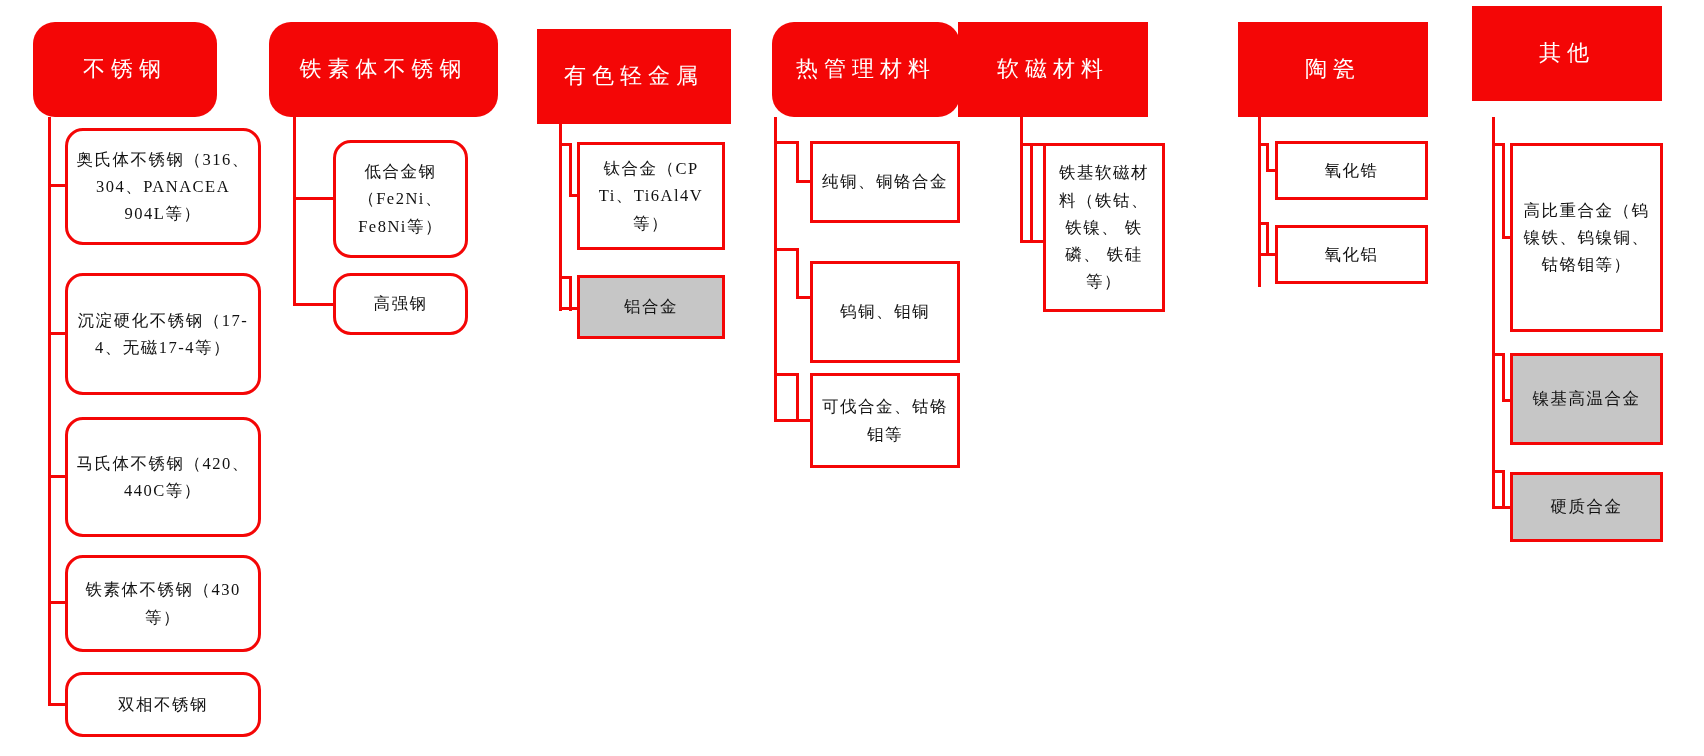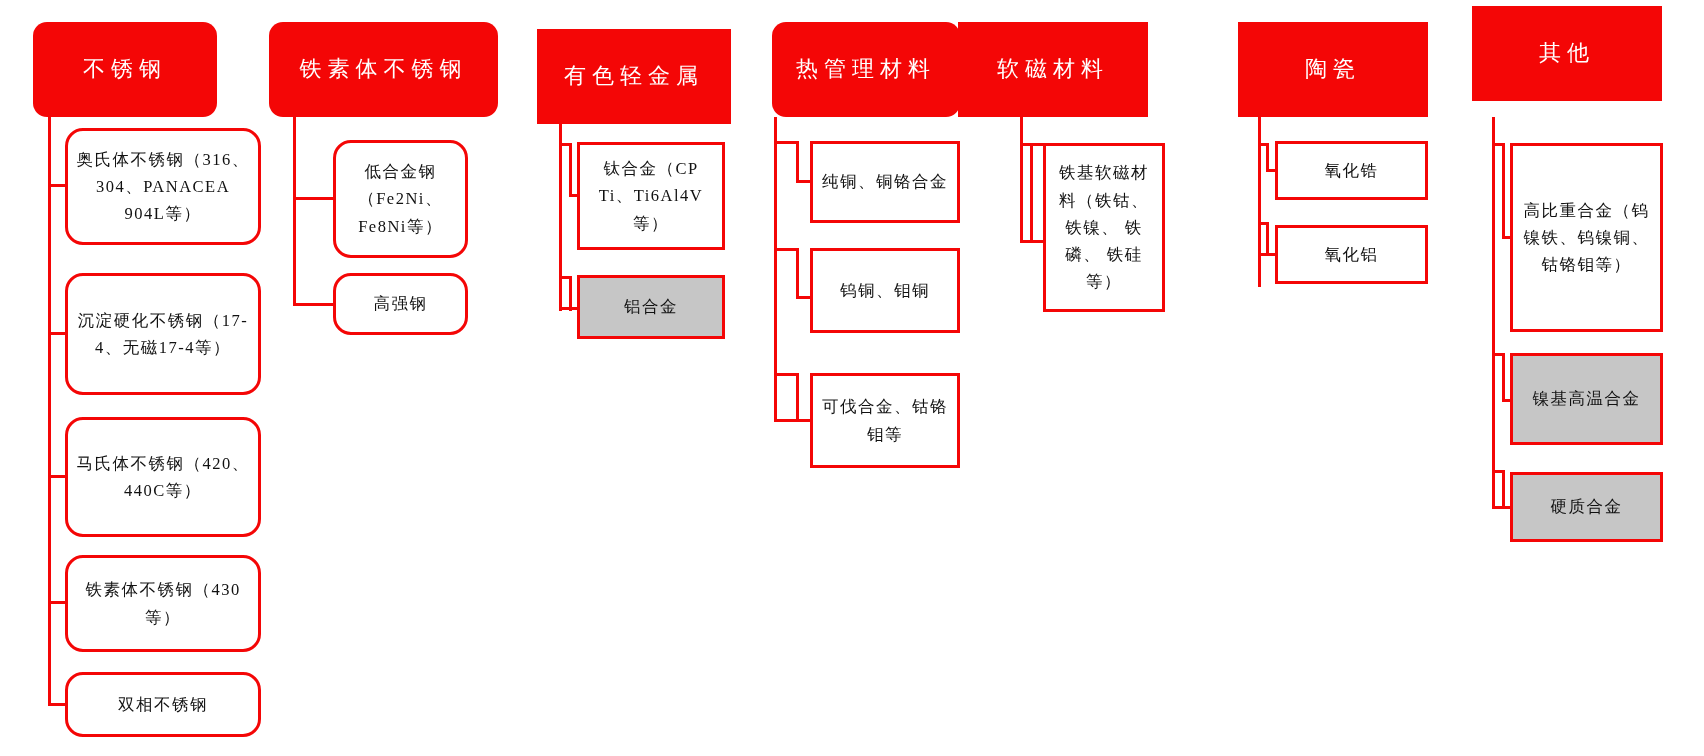--- a/index.html
+++ b/index.html
@@ -5,21 +5,21 @@
   html,body{margin:0;padding:0;background:#ffffff;}
   .canvas{
     position:relative;width:1704px;height:756px;background:#ffffff;overflow:hidden;
     font-family:"Liberation Serif","DejaVu Serif",serif;
   }
   .hdr{
     position:absolute;background:#f40606;color:#ffffff;
     display:flex;align-items:center;justify-content:center;text-align:center;
     font-size:22px;letter-spacing:6px;line-height:1.2;
   }
-  .hdr.rounded{border-radius:14px;}
+  .hdr.rounded{border-radius:22px;}
   .child{
     position:absolute;background:#ffffff;border:3px solid #f40606;color:#111111;
     display:flex;align-items:center;justify-content:center;text-align:center;
     font-size:16.5px;letter-spacing:1.5px;line-height:1.65;
     padding:2px 6px;box-sizing:border-box;
   }
   .child.rounded{border-radius:18px;}
   .child.gray{background:#c6c6c6;}
   .vl{position:absolute;width:3px;background:#f40606;}
   .hl{position:absolute;height:3px;background:#f40606;}
@@ -93,21 +93,21 @@
   <div class="hl" style="left:796px;top:180px;width:14px"></div>
   <div class="hl" style="left:774px;top:248px;width:25px"></div>
   <div class="vl" style="left:796px;top:248px;height:51px"></div>
   <div class="hl" style="left:796px;top:296px;width:14px"></div>
   <div class="hl" style="left:774px;top:373px;width:25px"></div>
   <div class="vl" style="left:796px;top:373px;height:49px"></div>
   <div class="hl" style="left:774px;top:419px;width:36px"></div>
   <div class="child" style="left:810px;top:141px;width:150px;height:82px">
     <span>纯铜、铜铬合金</span>
   </div>
-  <div class="child" style="left:810px;top:248px;width:150px;height:85px">
+  <div class="child" style="left:810px;top:261px;width:150px;height:102px">
     <span>钨铜、钼铜</span>
   </div>
   <div class="child" style="left:810px;top:373px;width:150px;height:95px">
     <span>可伐合金、钴铬钼等</span>
   </div>
 
   <div class="hdr" style="left:958px;top:22px;width:190px;height:95px">
     <span>软磁材料</span>
   </div>
   <div class="vl" style="left:1020px;top:117px;height:126px"></div>

